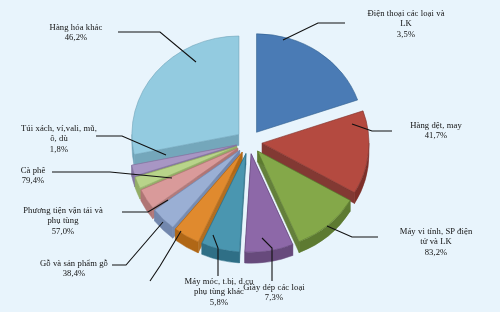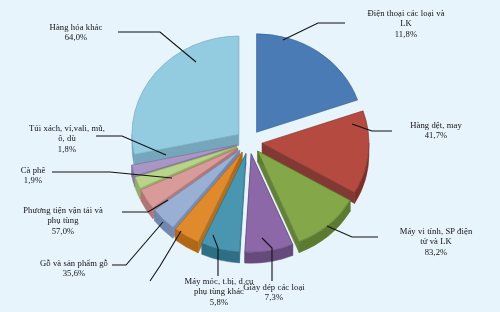--- a/index.html
+++ b/index.html
@@ -102,38 +102,38 @@
       <polyline points="218,276 218,248 213,235" fill="none" stroke="#111" stroke-width="1.1"></polyline>
       <polyline points="150,281 160,266 181,231" fill="none" stroke="#111" stroke-width="1.1"></polyline>
       <polyline points="112,265 126,265 163,222" fill="none" stroke="#111" stroke-width="1.1"></polyline>
       <polyline points="122,212 148,212 168,200" fill="none" stroke="#111" stroke-width="1.1"></polyline>
       <polyline points="52,172 110,172 172,178" fill="none" stroke="#111" stroke-width="1.1"></polyline>
       <polyline points="96,136 122,136 166,155" fill="none" stroke="#111" stroke-width="1.1"></polyline>
     </g>
   </svg>
 
   <div class="lbl ta-c" style="left:30px;top:22px;width:92px;">Hàng hóa khác
-64,0%</div>
+46,2%</div>
   <div class="lbl ta-c" style="left:347px;top:8px;width:118px;">Điện thoại các loại và
 LK
-11,8%</div>
+3,5%</div>
   <div class="lbl ta-c" style="left:394px;top:120px;width:84px;">Hàng dệt, may
 41,7%</div>
   <div class="lbl ta-c" style="left:380px;top:226px;width:112px;">Máy vi tính, SP điện
 tử và LK
 83,2%</div>
   <div class="lbl ta-c" style="left:228px;top:282px;width:92px;">Giày dép các loại
 7,3%</div>
   <div class="lbl ta-c" style="left:166px;top:276px;width:106px;">Máy móc, t.bị, d.cụ
 phụ tùng khác
 5,8%</div>
   <div class="lbl ta-c" style="left:28px;top:258px;width:92px;">Gỗ và sản phẩm gỗ
-35,6%</div>
+38,4%</div>
   <div class="lbl ta-c" style="left:2px;top:205px;width:122px;">Phương tiện vận tải và
 phụ tùng
 57,0%</div>
   <div class="lbl ta-c" style="left:8px;top:165px;width:50px;">Cà phê
-1,9%</div>
-  <div class="lbl ta-c" style="left:15px;top:123px;width:104px;">Túi xách, ví,vali, mũ,
+79,4%</div>
+  <div class="lbl ta-c" style="left:7px;top:123px;width:104px;">Túi xách, ví,vali, mũ,
 ô, dù
 1,8%</div>
 
 </div>
 
 </body></html>

